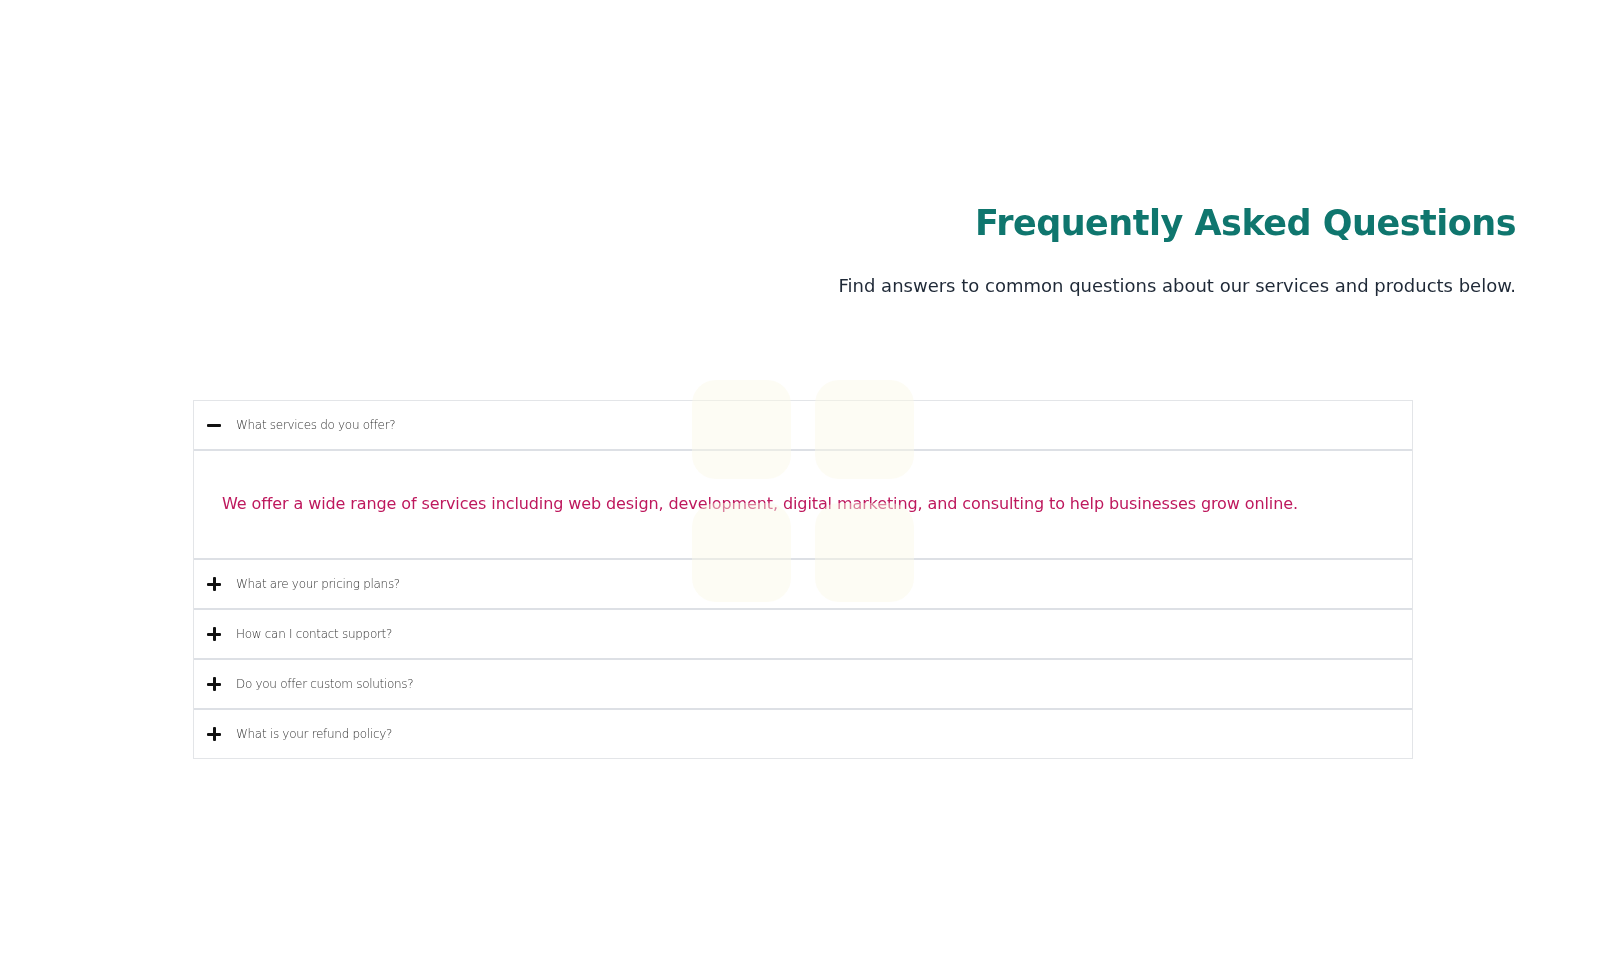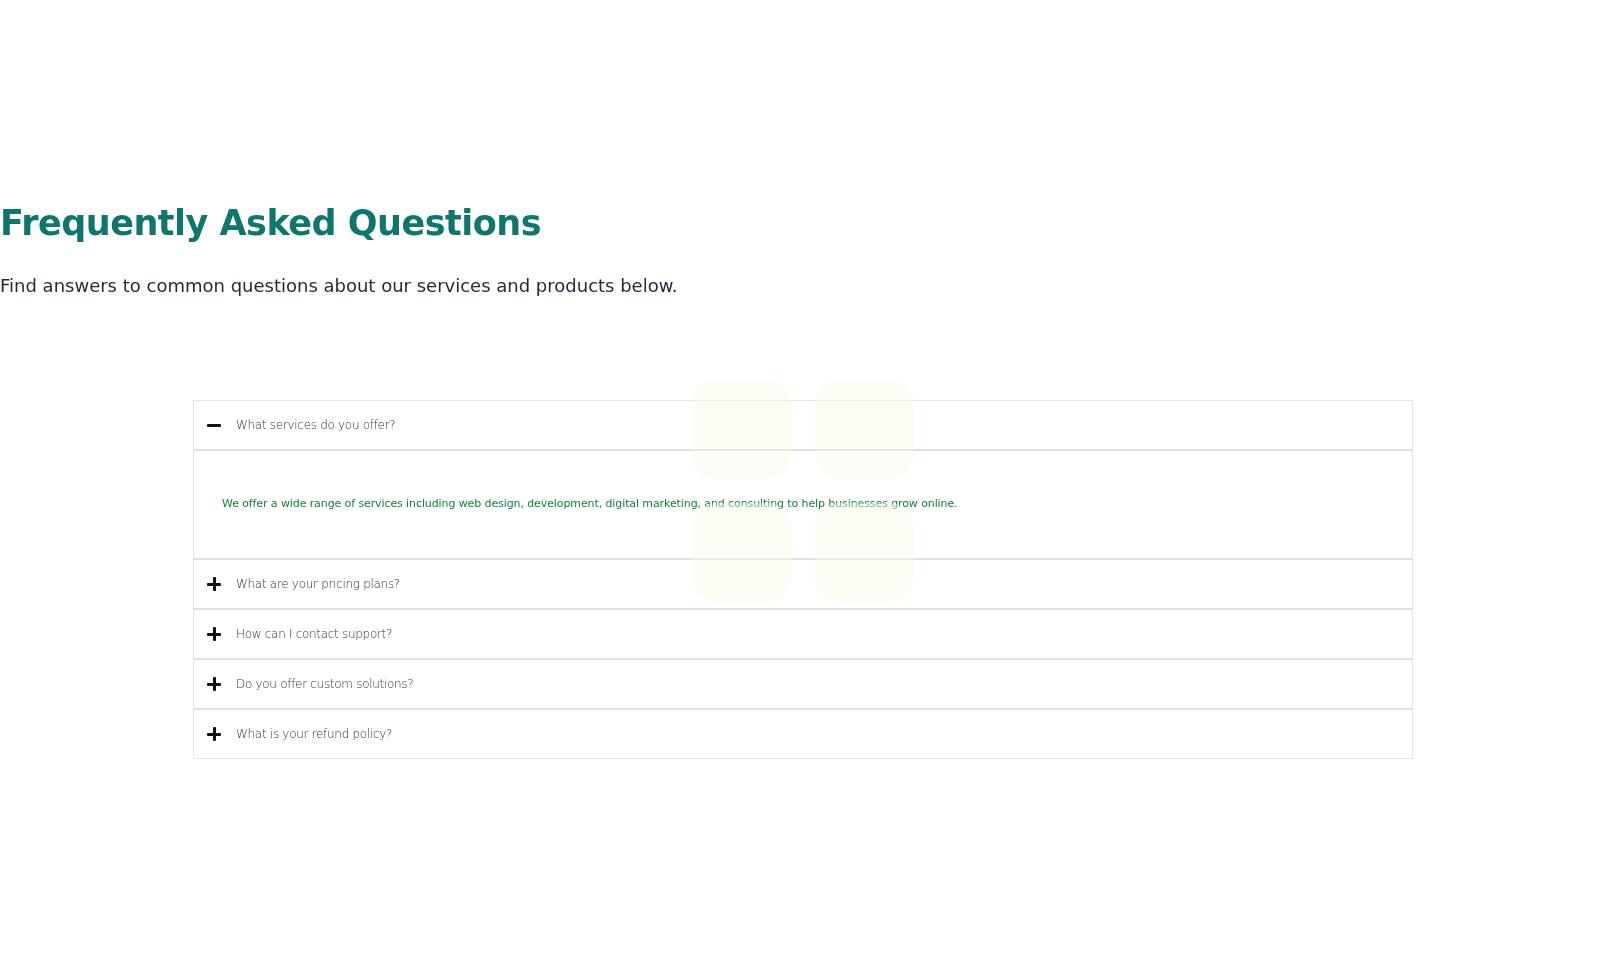--- a/index.html
+++ b/index.html
@@ -1,19 +1,19 @@
 <!DOCTYPE html>
 <html><head>
 <meta charset="utf-8">
 <style>
   * { box-sizing: border-box; margin: 0; padding: 0; }
   html, body { width: 1600px; height: 978px; background: #ffffff; overflow: hidden; }
   body { font-family: "DejaVu Sans", sans-serif; position: relative; color: #1f2937; }
 
-  .hero { position: absolute; left: 0; top: 196px; width: 1516px; text-align: left; }
+  .hero { position: absolute; left: 0; top: 196px; width: 1516px; text-align: right; }
   .title {
     font-family: "DejaVu Sans", sans-serif;
     font-weight: bold; font-size: 35px; letter-spacing: -0.5px;
     color: #0f766e; line-height: 54px;
   }
   .subtitle {
     margin-top: 25px; font-size: 18px; color: #1f2937; line-height: 22px;
   }
 
   .bg-decor { position: absolute; left: 0; top: 0; width: 1600px; height: 978px; pointer-events: none; z-index: 2; }
@@ -29,21 +29,21 @@
     height: 48px; display: flex; align-items: center; padding-left: 12px; cursor: pointer;
   }
   .icon { width: 16px; height: 16px; position: relative; margin-right: 14px; flex: none; }
   .icon .h { position: absolute; left: 1px; top: 6.5px; width: 14px; height: 3px; background: #111111; border-radius: 1px; }
   .icon .v { position: absolute; left: 6.5px; top: 1px; width: 3px; height: 14px; background: #111111; border-radius: 1px; }
   .q { font-size: 12px; color: #333333; font-weight: 300; letter-spacing: -0.3px; }
   .answer {
     border-top: 2px solid #dde0e5; height: 109px; display: flex; align-items: center;
     padding-left: 28px; padding-bottom: 2px;
   }
-  .answer p { font-size: 11px; color: #15803d; letter-spacing: -0.1px; }
+  .answer p { font-size: 16px; color: #be185d; letter-spacing: -0.1px; }
 </style>
 </head>
 <body>
 
 <section class="hero">
   <h1 class="title">Frequently Asked Questions</h1>
   <p class="subtitle">Find answers to common questions about our services and products below.</p>
 </section>
 
 <div class="bg-decor">

